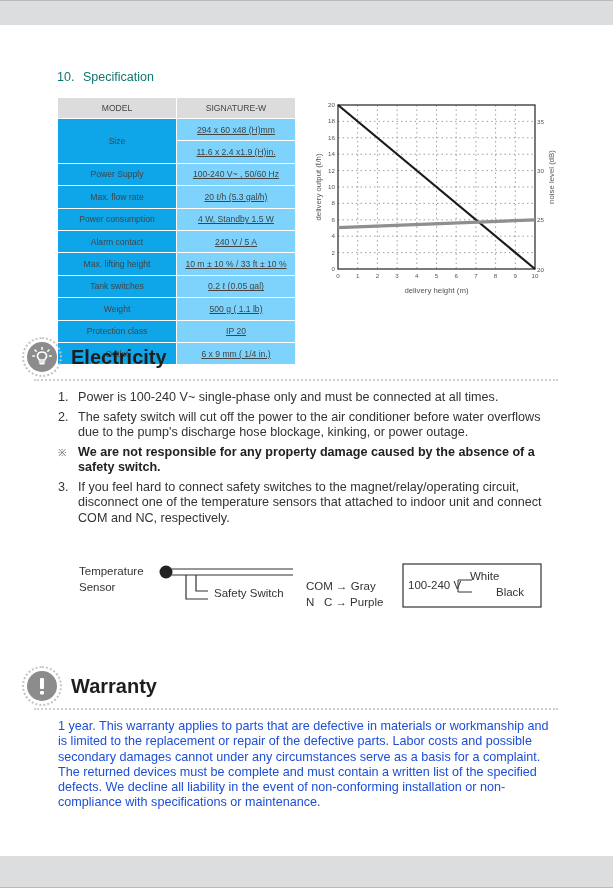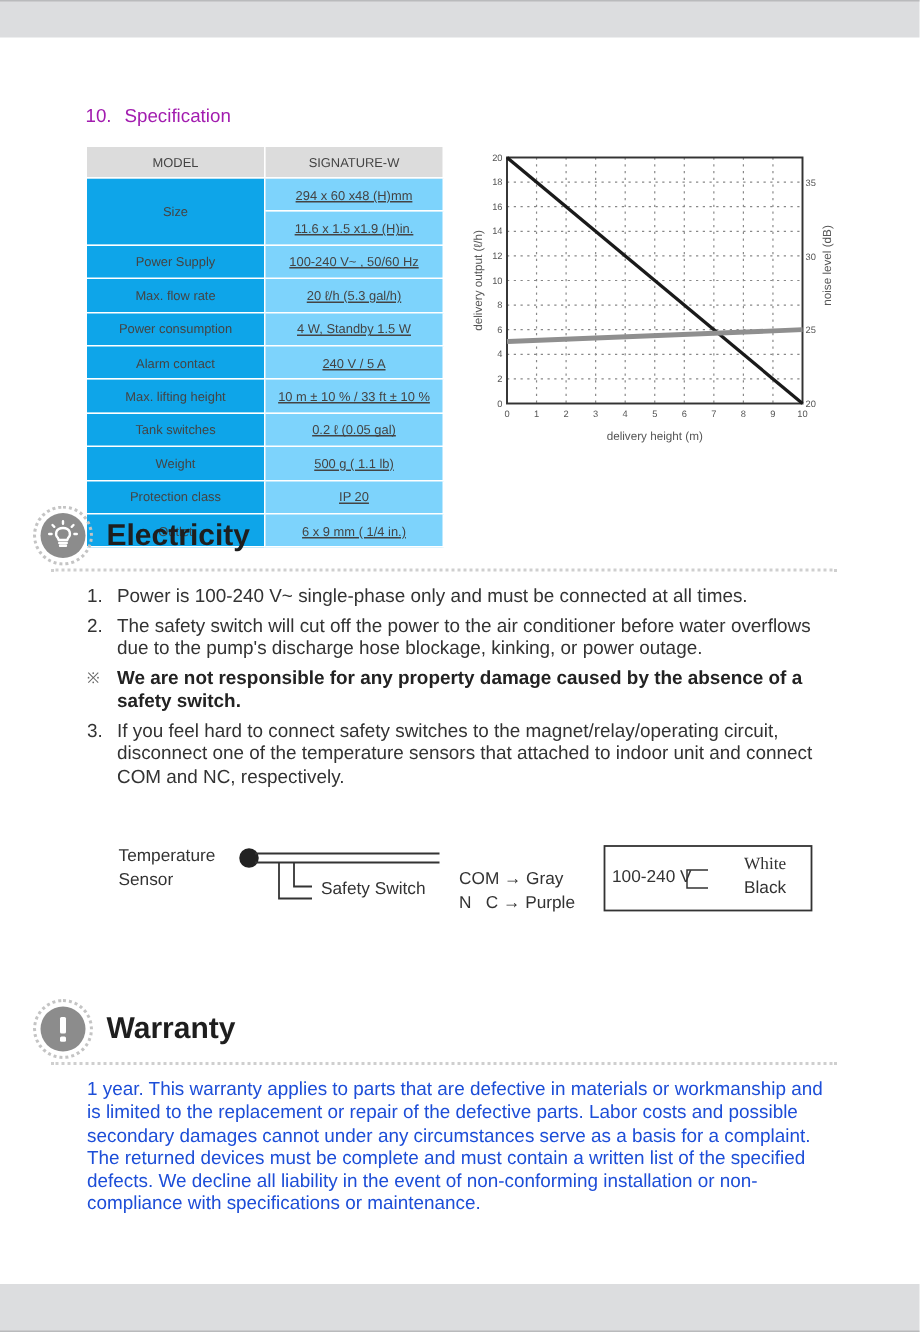--- a/index.html
+++ b/index.html
@@ -3,21 +3,21 @@
 <meta charset="utf-8">
 <style>
   html, body { margin: 0; padding: 0; }
   body {
     width: 613px; height: 888px; position: relative; overflow: hidden;
     background: #ffffff; font-family: "Liberation Sans", sans-serif; color: #2a2a2a;
   }
   .bar-top { position: absolute; left: 0; top: 0; width: 613px; height: 25px; background: #dcdddf; border-top: 1px solid #b9babc; box-sizing: border-box; }
   .bar-bottom { position: absolute; left: 0; top: 856px; width: 613px; height: 32px; background: #dcdddf; border-bottom: 1px solid #b9babc; box-sizing: border-box; }
 
-  .spec-title { position: absolute; left: 57px; top: 70px; font-size: 12.5px; color: #a21caf; }
+  .spec-title { position: absolute; left: 57px; top: 70px; font-size: 12.5px; color: #0f766e; }
   .spec-title .num { display: inline-block; width: 26px; }
 
   table.spec { position: absolute; left: 57px; top: 97px; width: 239px; border-collapse: collapse; font-size: 8.6px; color: #444; }
   table.spec td, table.spec th { text-align: center; height: 15.4px; padding: 3px; border: 1px solid #ffffff; font-weight: normal; }
   table.spec th { background: #dcdcdc; height: 14px; }
   table.spec td.label { background: #0ea5e9; width: 112px; }
   table.spec td.val { background: #7dd3fc; text-decoration: underline; }
 
   .chart-wrap { position: absolute; left: 310px; top: 96px; width: 260px; height: 205px; }
   .chart-wrap svg { width: 260px; height: 205px; display: block; }
@@ -54,21 +54,21 @@
   <tbody>
       <tr>
     <th>MODEL</th>
     <th>SIGNATURE-W</th>
   </tr>
   <tr>
     <td class="label" rowspan="2">Size</td>
     <td class="val">294 x 60 x48 (H)mm</td>
   </tr>
   <tr>
-    <td class="val">11.6 x 1.5 x1.9 (H)in.</td>
+    <td class="val">11.6 x 2.4 x1.9 (H)in.</td>
   </tr>
   <tr>
         <td class="label">Power Supply</td>
         <td class="val">100-240 V~ , 50/60 Hz</td>
       </tr>
   <tr>
         <td class="label">Max. flow rate</td>
         <td class="val">20 ℓ/h (5.3 gal/h)</td>
       </tr>
   <tr>
@@ -202,21 +202,21 @@
     </g>
     <rect x="333" y="9" width="138" height="43" fill="none" stroke="#333" stroke-width="1.2"></rect>
     <path d="M402 25 H388 V37 H402" fill="none" stroke="#333" stroke-width="1"></path>
   </svg>
   <span class="lbl" style="left:9px;top:10px;">Temperature</span>
   <span class="lbl" style="left:9px;top:26px;">Sensor</span>
   <span class="lbl" style="left:144px;top:32px;">Safety Switch</span>
   <span class="lbl" style="left:236px;top:25px;">COM → Gray</span>
   <span class="lbl" style="left:236px;top:41px;white-space:pre;">N   C → Purple</span>
   <span class="lbl" style="left:338px;top:24px;">100-240 V</span>
-  <span class="lbl" style="left:426px;top:15px;font-family:Liberation Serif, serif;">White</span>
+  <span class="lbl" style="left:400px;top:15px;">White</span>
   <span class="lbl" style="left:426px;top:31px;">Black</span>
 </div>
 
 <div class="section-head" style="top:666px;">
   <div class="icon-ring"></div>
   <div class="icon-disc">
     <svg width="22" height="22" viewBox="0 0 22 22">
       <rect x="9" y="3" width="4" height="11" rx="1" fill="#ffffff"></rect>
       <rect x="9" y="16" width="4" height="3.5" rx="1" fill="#ffffff"></rect>
     </svg>

